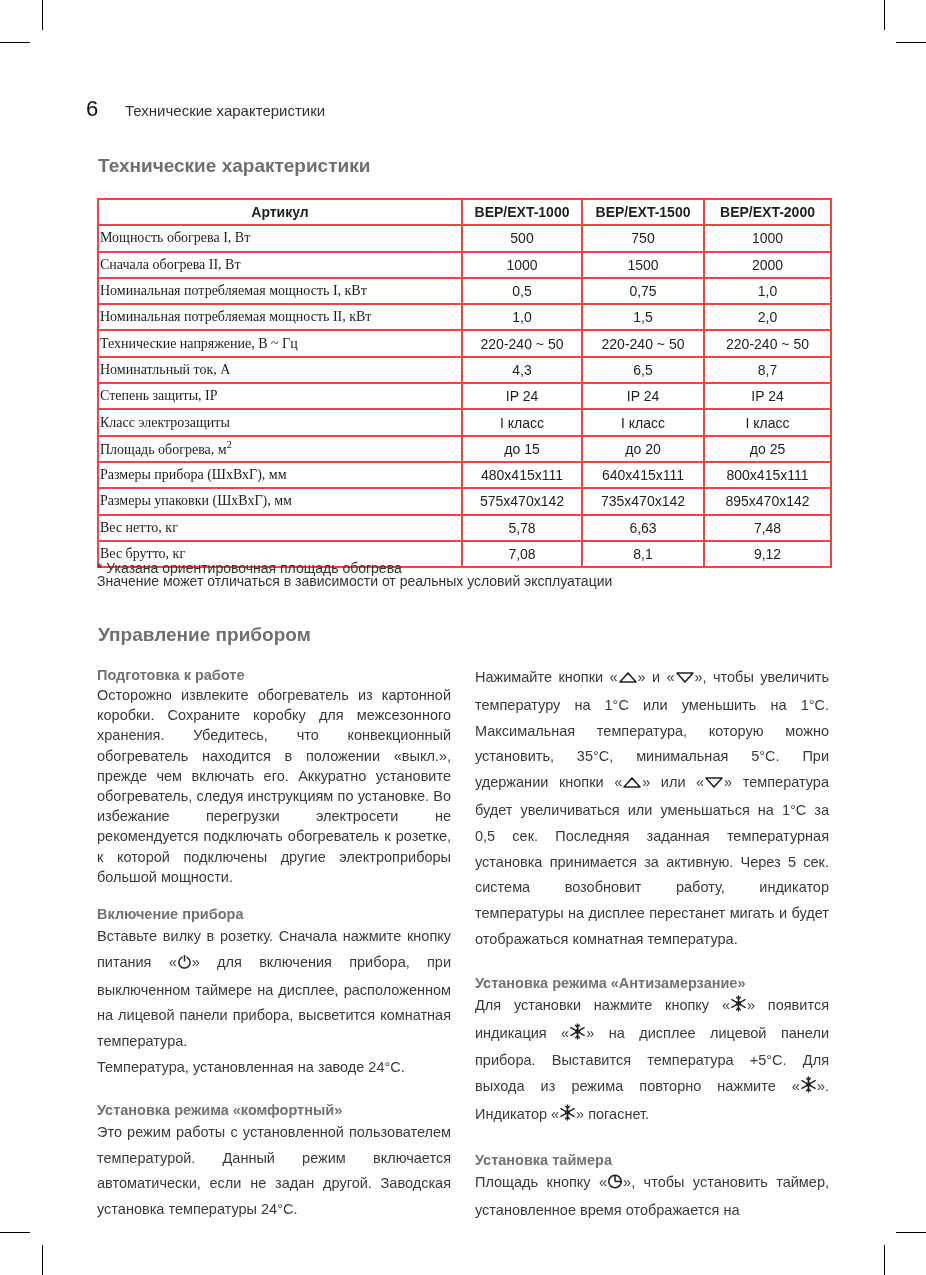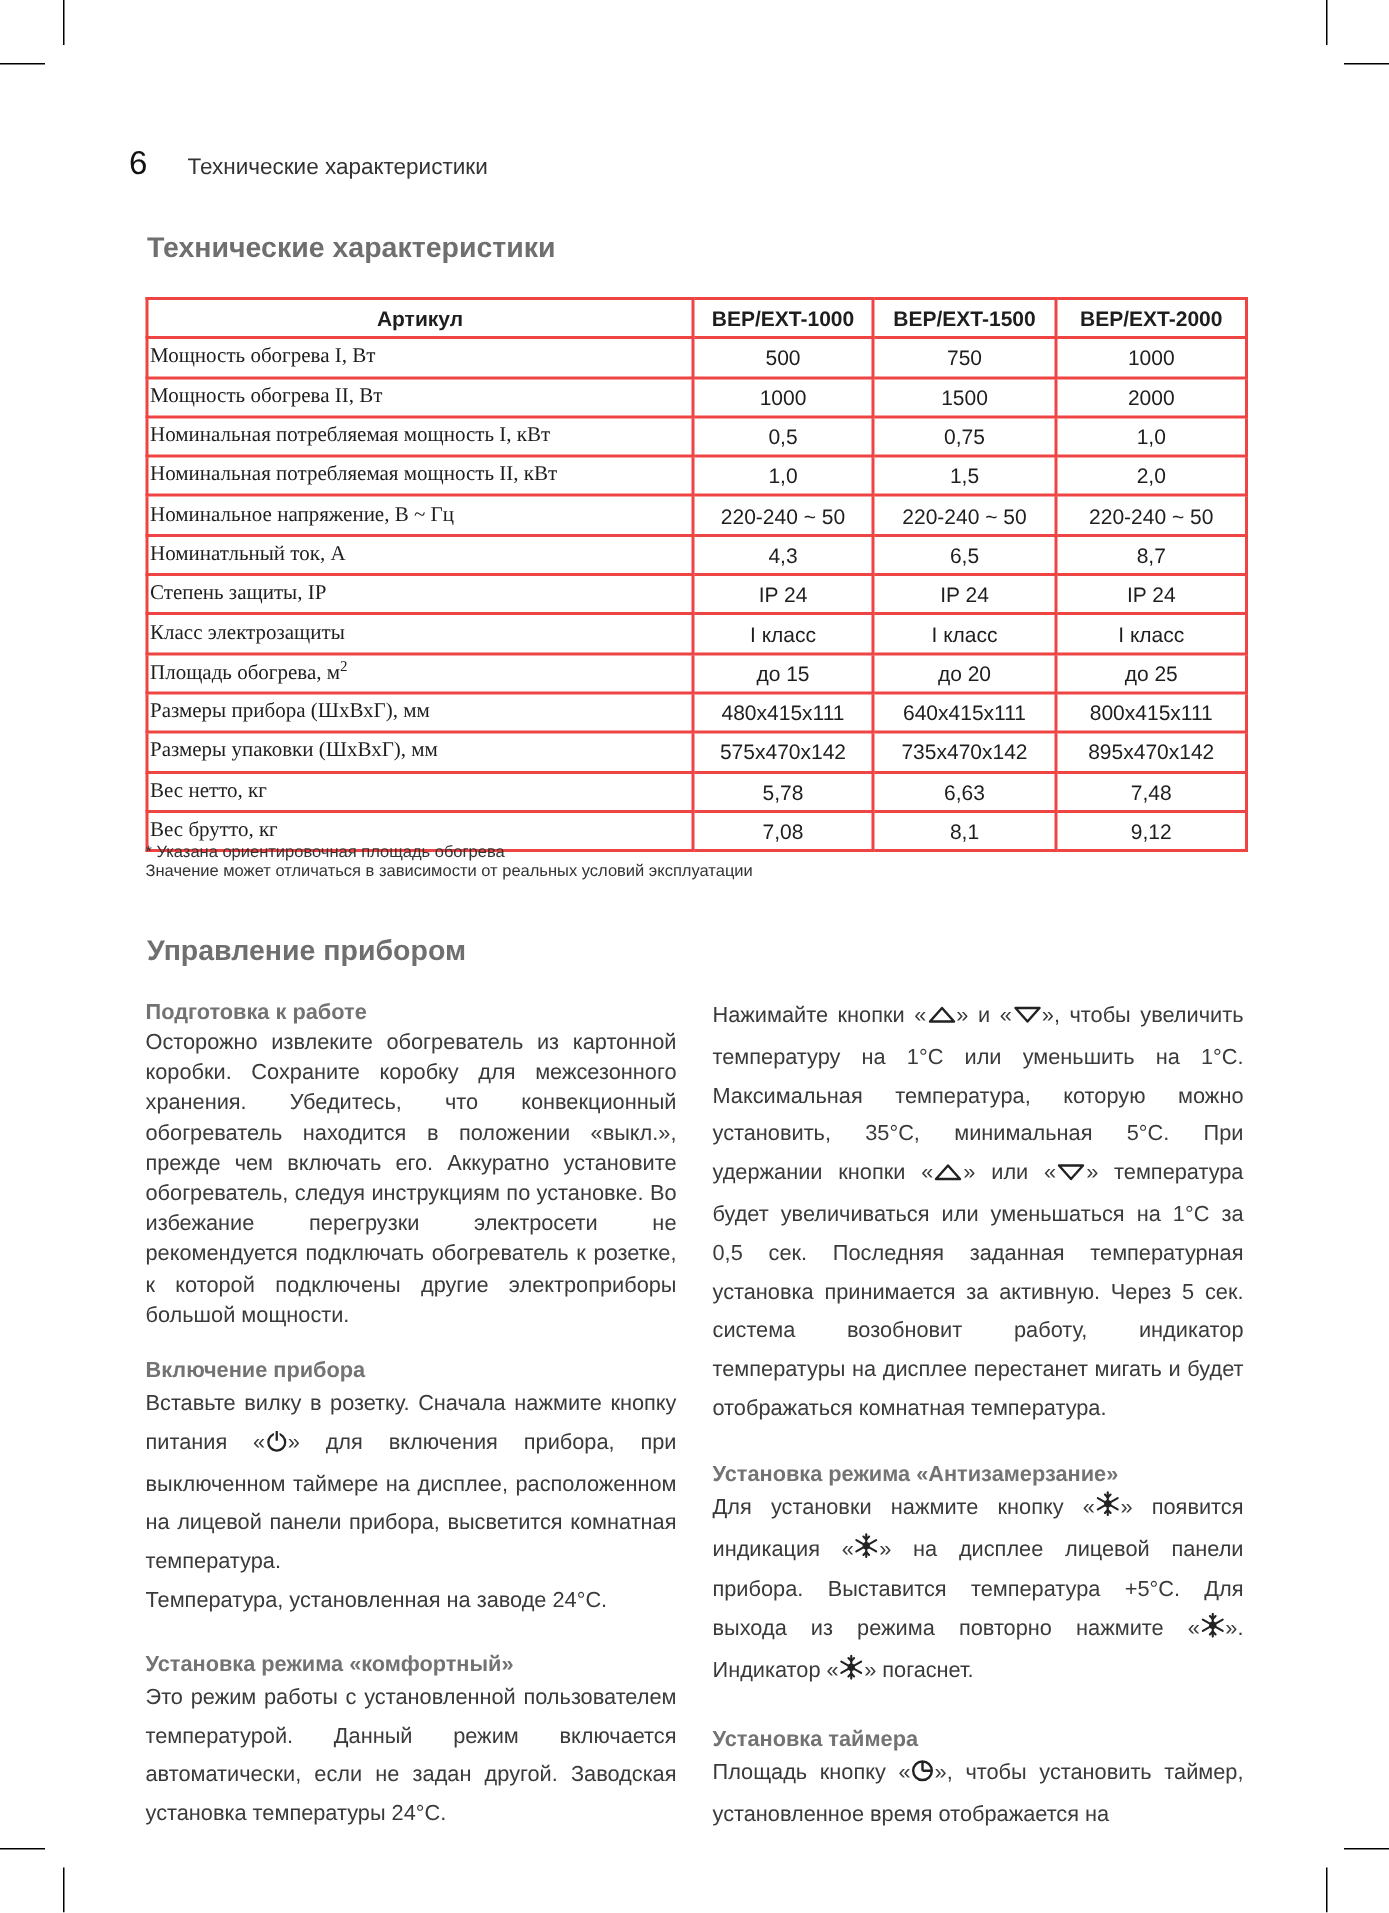--- a/index.html
+++ b/index.html
@@ -21,21 +21,21 @@
     table.spec td, table.spec th {
       border: 2px solid #ef4444; height: 24.3px; padding: 0 2px; line-height: 1;
     }
     table.spec th { font-weight: bold; text-align: center; }
     table.spec td.param { text-align: left; width: 359px; padding-left: 1px; font-family: Liberation Serif, serif; }
     table.spec td.val { text-align: center; }
     table.spec .c1 { width: 114px; margin-left: 17px; }
     table.spec .c2 { width: 116px; text-align: center; }
     table.spec .c3 { width: 121px; margin-top: 40px; }
     .footnote {
-      position: absolute; left: 97px; top: 562px; font-size: 11px; color: #333; line-height: 13px;
+      position: absolute; left: 97px; top: 562px; font-size: 14px; color: #333; line-height: 13px;
     }
     .col { position: absolute; width: 354px; }
     .col.left { left: 97px; }
     .col.right { left: 475px; }
     .sub {
       font-weight: bold; font-size: 14.5px; color: #737373; margin: 0; line-height: 19px;
     }
     .para {
       font-size: 14.5px; color: #3a3a3a; margin: 0; text-align: justify; text-align-last: left;
     }
@@ -72,39 +72,39 @@
     </tr>
   </thead>
   <tbody id="spec-body">
       <tr>
         <td class="param"><span>Мощность обогрева I, Вт</span></td>
         <td class="val c1">500</td>
         <td class="val c2">750</td>
         <td class="val c3">1000</td>
       </tr>
       <tr>
-        <td class="param"><span>Мощность обогрева II, Вт</span></td>
+        <td class="param"><span>Сначала обогрева II, Вт</span></td>
         <td class="val c1">1000</td>
         <td class="val c2">1500</td>
         <td class="val c3">2000</td>
       </tr>
       <tr>
         <td class="param"><span>Номинальная потребляемая мощность I, кВт</span></td>
         <td class="val c1">0,5</td>
         <td class="val c2">0,75</td>
         <td class="val c3">1,0</td>
       </tr>
       <tr>
         <td class="param"><span>Номинальная потребляемая мощность II, кВт</span></td>
         <td class="val c1">1,0</td>
         <td class="val c2">1,5</td>
         <td class="val c3">2,0</td>
       </tr>
       <tr>
-        <td class="param"><span>Номинальное напряжение, В ~ Гц</span></td>
+        <td class="param"><span>Технические напряжение, В ~ Гц</span></td>
         <td class="val c1">220-240 ~ 50</td>
         <td class="val c2">220-240 ~ 50</td>
         <td class="val c3">220-240 ~ 50</td>
       </tr>
       <tr>
         <td class="param"><span>Номинатльный ток, А</span></td>
         <td class="val c1">4,3</td>
         <td class="val c2">6,5</td>
         <td class="val c3">8,7</td>
       </tr>

